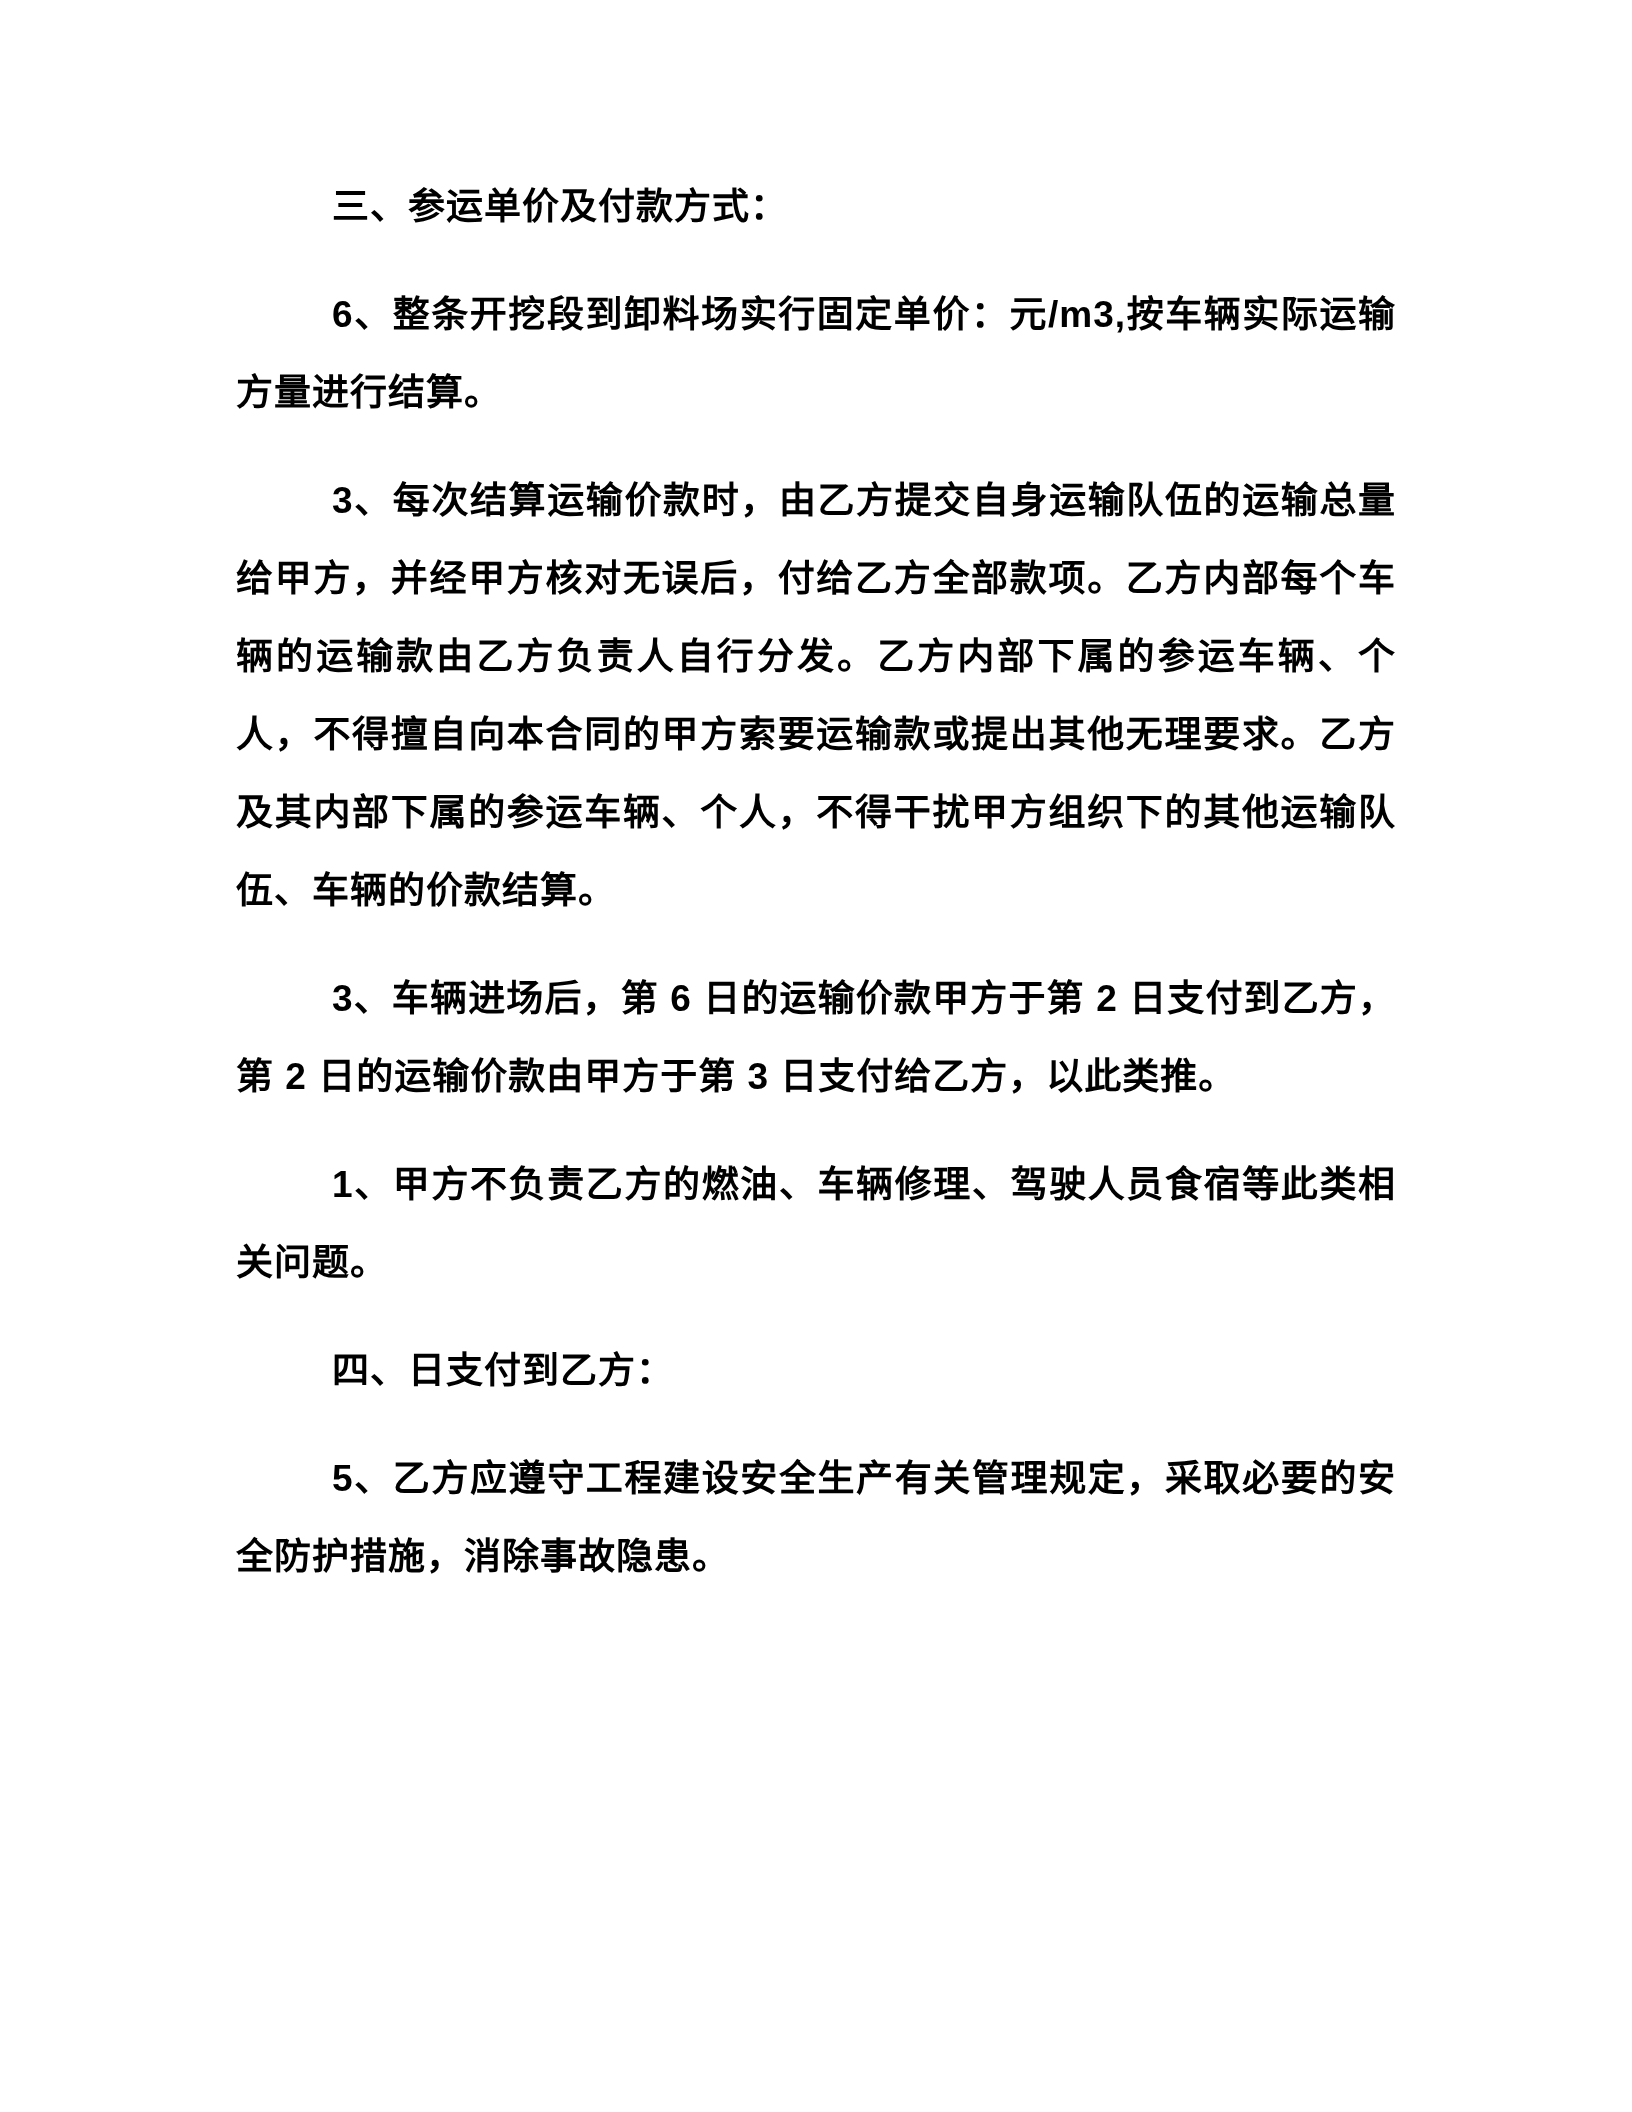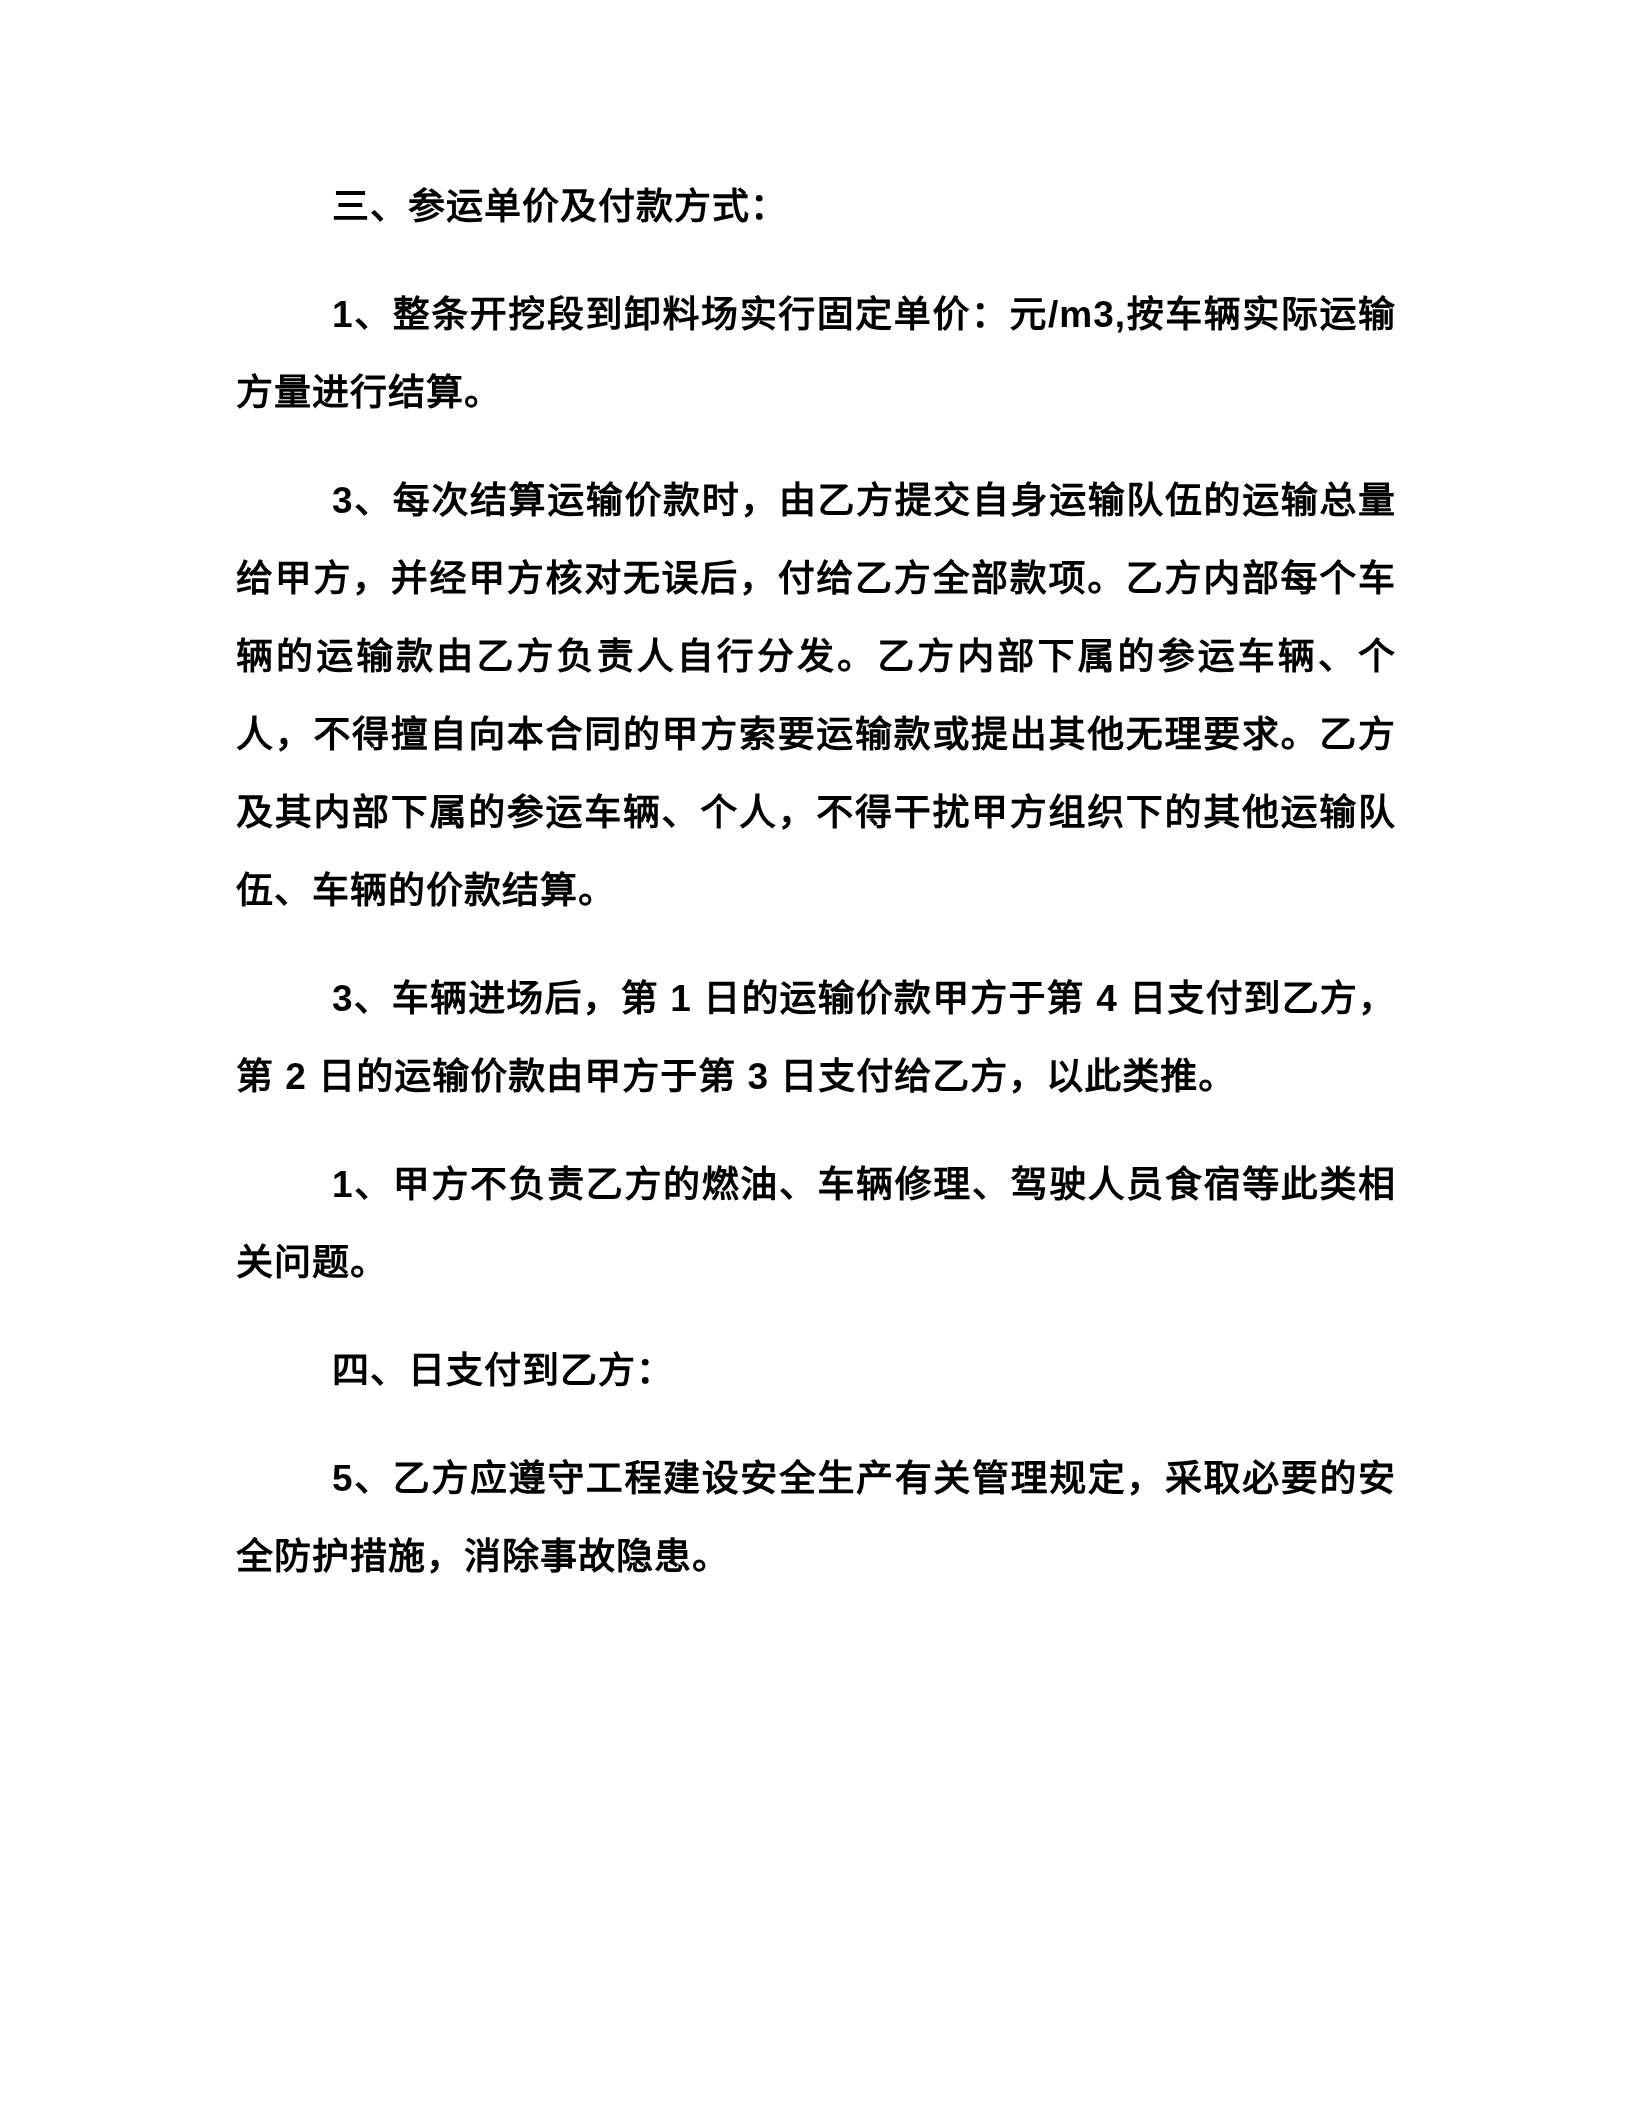--- a/index.html
+++ b/index.html
@@ -39,25 +39,25 @@
   }
 </style>
 </head>
 <body>
 
 <div class="page">
   <div class="doc-body">
 
     <p class="doc-block doc-heading">三、参运单价及付款方式：</p>
 
-    <p class="doc-block">1、整条开挖段到卸料场实行固定单价：元/m3,按车辆实际运输方量进行结算。</p>
+    <p class="doc-block">6、整条开挖段到卸料场实行固定单价：元/m3,按车辆实际运输方量进行结算。</p>
 
     <p class="doc-block">3、每次结算运输价款时，由乙方提交自身运输队伍的运输总量给甲方，并经甲方核对无误后，付给乙方全部款项。乙方内部每个车辆的运输款由乙方负责人自行分发。乙方内部下属的参运车辆、个人，不得擅自向本合同的甲方索要运输款或提出其他无理要求。乙方及其内部下属的参运车辆、个人，不得干扰甲方组织下的其他运输队伍、车辆的价款结算。</p>
 
-    <p class="doc-block">3、车辆进场后，第 1 日的运输价款甲方于第 4 日支付到乙方，第 2 日的运输价款由甲方于第 3 日支付给乙方，以此类推。</p>
+    <p class="doc-block">3、车辆进场后，第 6 日的运输价款甲方于第 2 日支付到乙方，第 2 日的运输价款由甲方于第 3 日支付给乙方，以此类推。</p>
 
 
     <p class="doc-block">1、甲方不负责乙方的燃油、车辆修理、驾驶人员食宿等此类相关问题。</p>
 
     <p class="doc-block doc-heading">四、日支付到乙方：</p>
 
     <p class="doc-block">5、乙方应遵守工程建设安全生产有关管理规定，采取必要的安全防护措施，消除事故隐患。</p>
 
   </div>
 </div>

